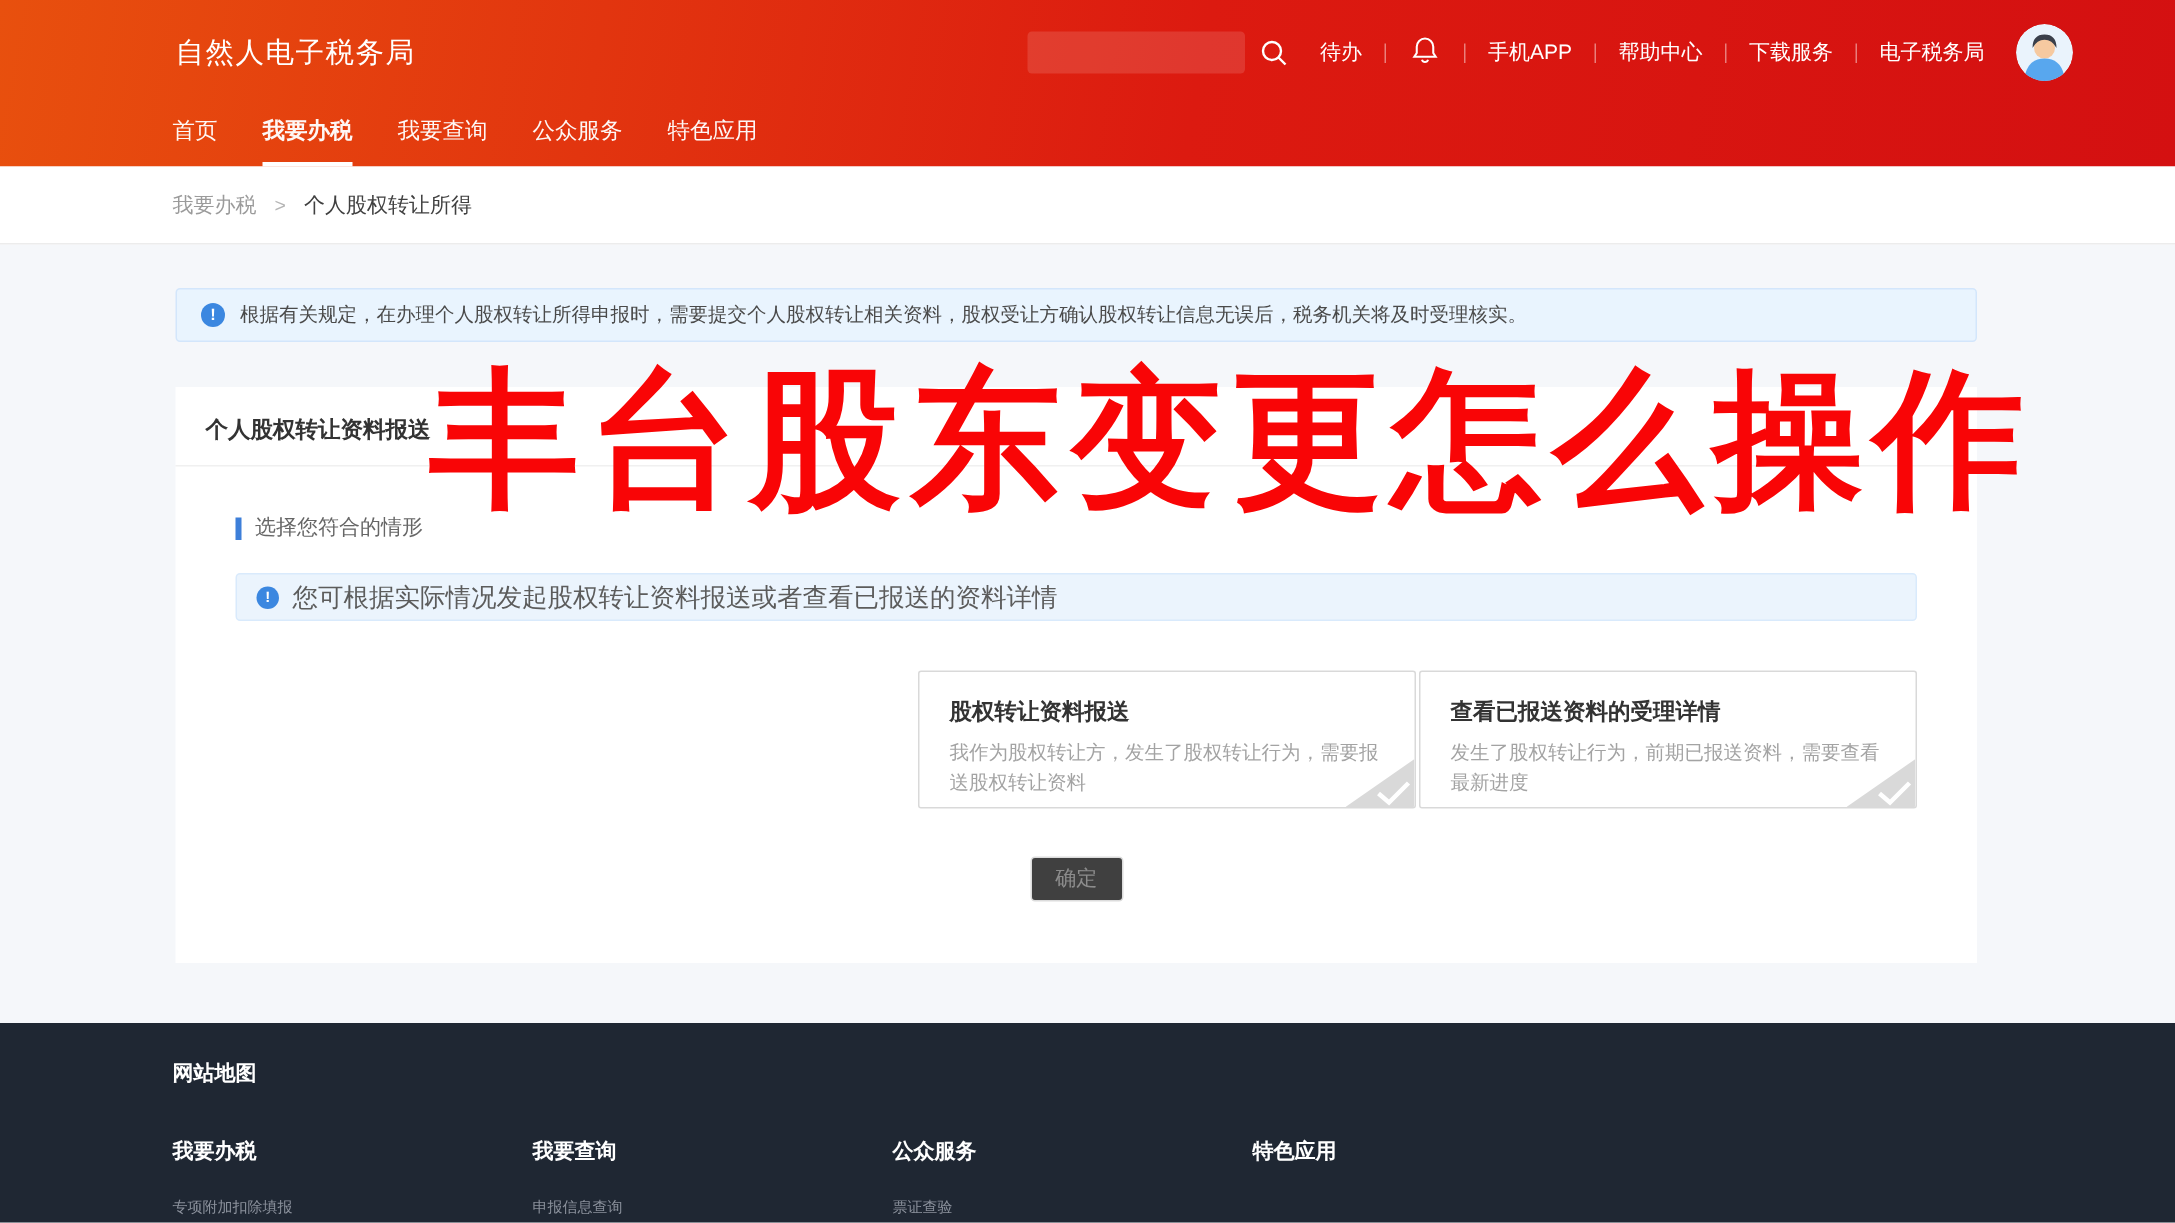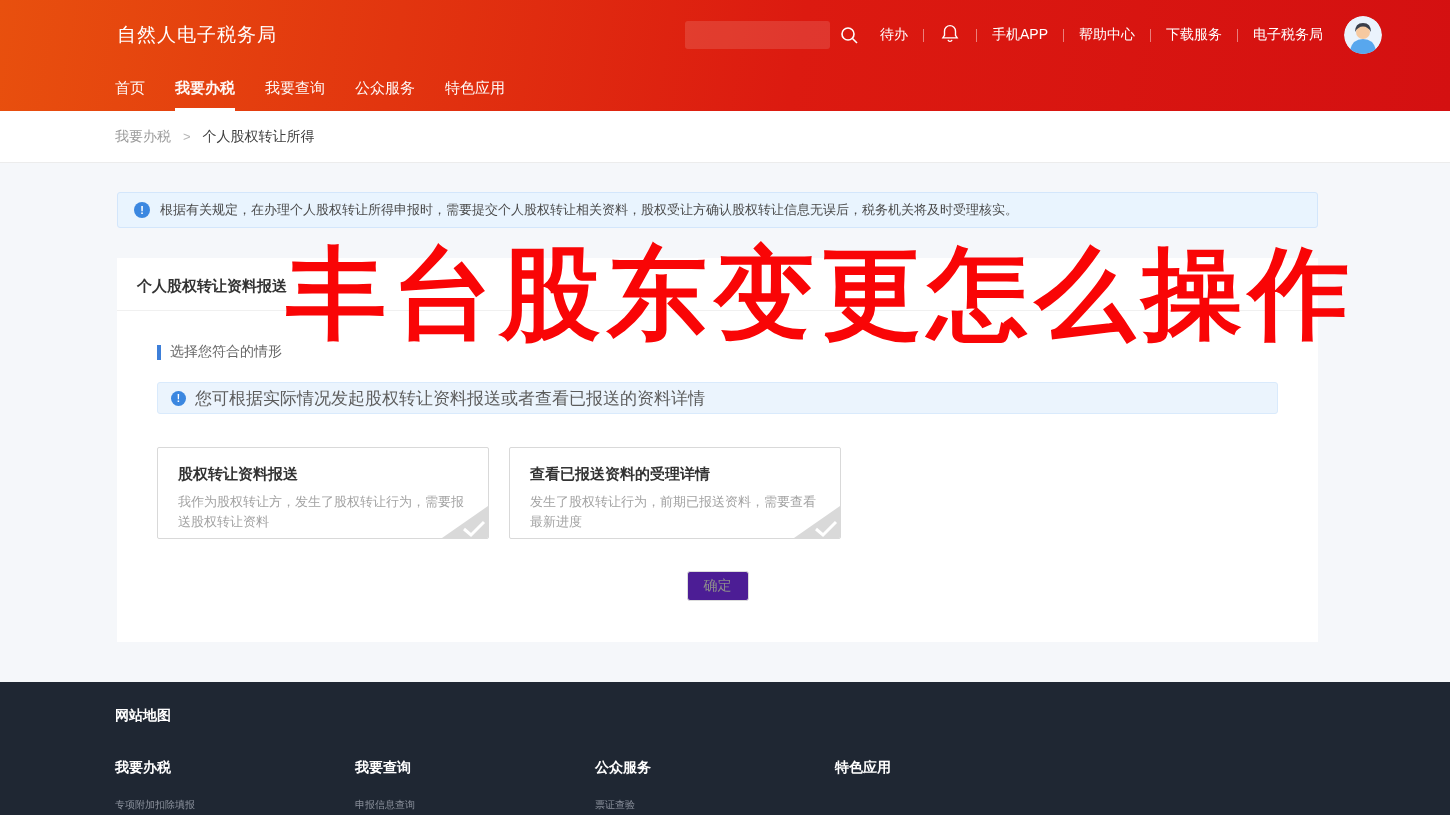--- a/index.html
+++ b/index.html
@@ -38,27 +38,27 @@
   .card { margin-top:30px; background:#fff; padding-bottom:41px; }
   .card-title { padding:19px 20px 14px; font-size:15px; font-weight:600; color:#333; border-bottom:1px solid #f0f0f0;font-family:Liberation Serif, serif; }
   .card-body { padding:0 40px; }
   .section-label { margin-top:33px; display:flex; align-items:center; height:16px; }
   .blue-bar { width:4px; height:15px; background:#3d7fd9; flex:none; }
   .section-text { margin-left:9px; font-size:14px; color:#666; }
   .hint-box { margin-top:22px; height:32px; background:#ebf4fd; border:1px solid #d9eafc; border-radius:3px; display:flex; align-items:center; padding-left:13px; }
   .hint-box .info-icon { width:15px; height:15px; font-size:10px; }
   .hint-text { margin-left:9px; font-size:17px; color:#5c5c5c; }
 
-  .options-row { margin-top:33px; display:flex; justify-content:flex-start; gap:20px; }
+  .options-row { margin-top:33px; display:flex; justify-content:flex-end; gap:2px; }
   .option-card { position:relative; width:332px; height:92px; border:1px solid #d9d9d9; border-radius:2px; background:#fff; padding:17px 20px; cursor:pointer; overflow:hidden; }
   .option-title { font-size:15px; font-weight:600; color:#333; }
   .option-desc { margin-top:8px; font-size:13px; color:#a3a3a3; line-height:20px; width:296px; }
   .corner-check { position:absolute; right:0; bottom:0; width:46px; height:32px; }
 
-  .confirm-btn { display:block; margin:32px auto 0; width:62px; height:30px; background:#4c1d95; border:1px solid #dcdcdc; border-radius:3px; font-size:14px; color:#8c8c8c; font-family:"Liberation Sans", sans-serif; cursor:pointer;text-align:center; }
+  .confirm-btn { display:block; margin:32px auto 0; width:62px; height:30px; background:#404040; border:1px solid #dcdcdc; border-radius:3px; font-size:14px; color:#8c8c8c; font-family:"Liberation Sans", sans-serif; cursor:pointer;text-align:center; }
 
   
   .overlay-text { position:absolute; left:286px; top:243px; z-index:50; font-size:100px; line-height:1; font-weight:700; color:#f90506; letter-spacing:7px; white-space:nowrap; pointer-events:none; }
 
   
   .footer { margin-top:40px; height:170px; background:#1f2733; padding:25px 0 0 115px; }
   .sitemap-title { font-size:14px; font-weight:700; color:#fff; }
   .footer-cols { display:flex; margin-top:34px; }
   .footer-col { width:240px; }
   .footer-col-header { font-size:14px; font-weight:700; color:#fff; }

